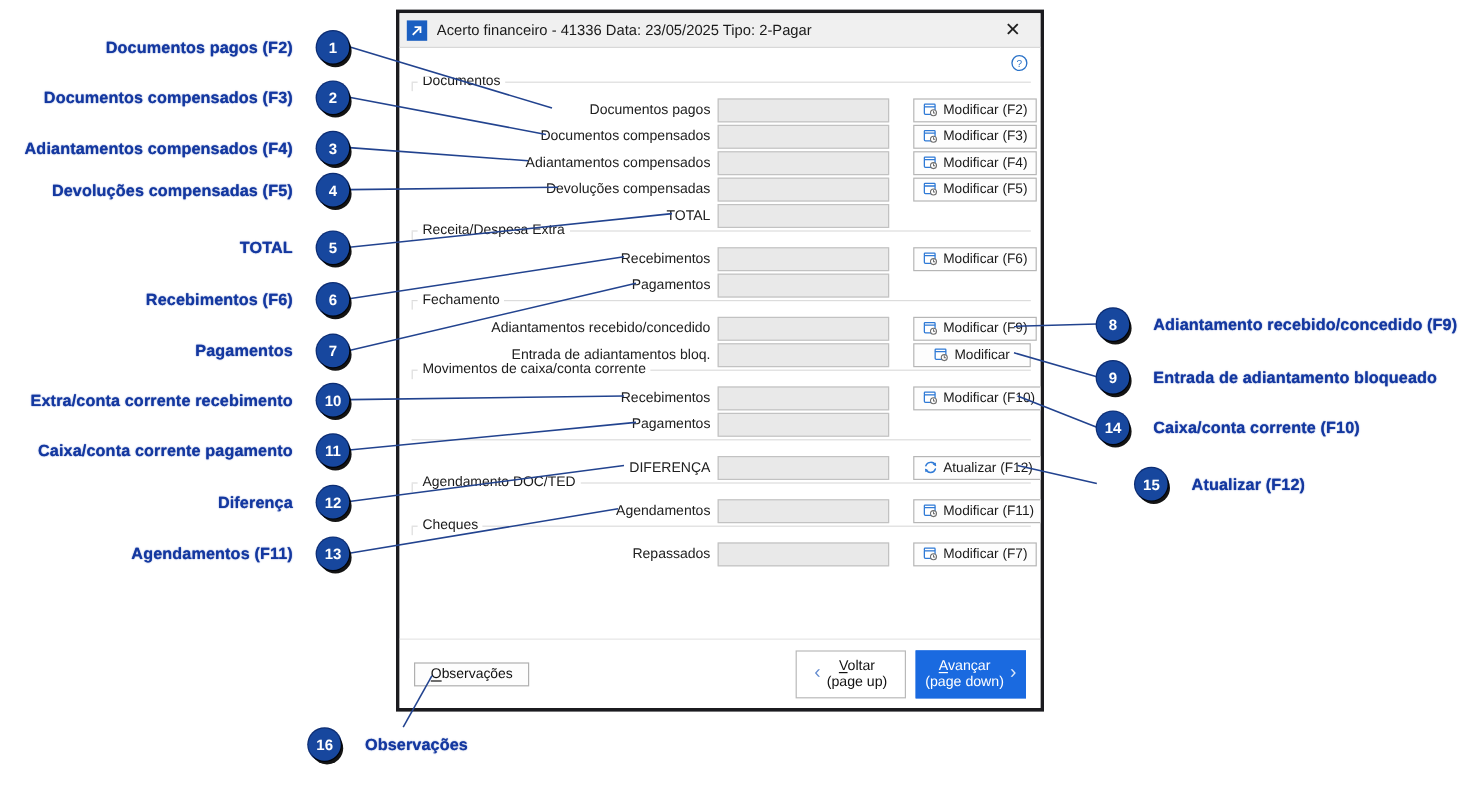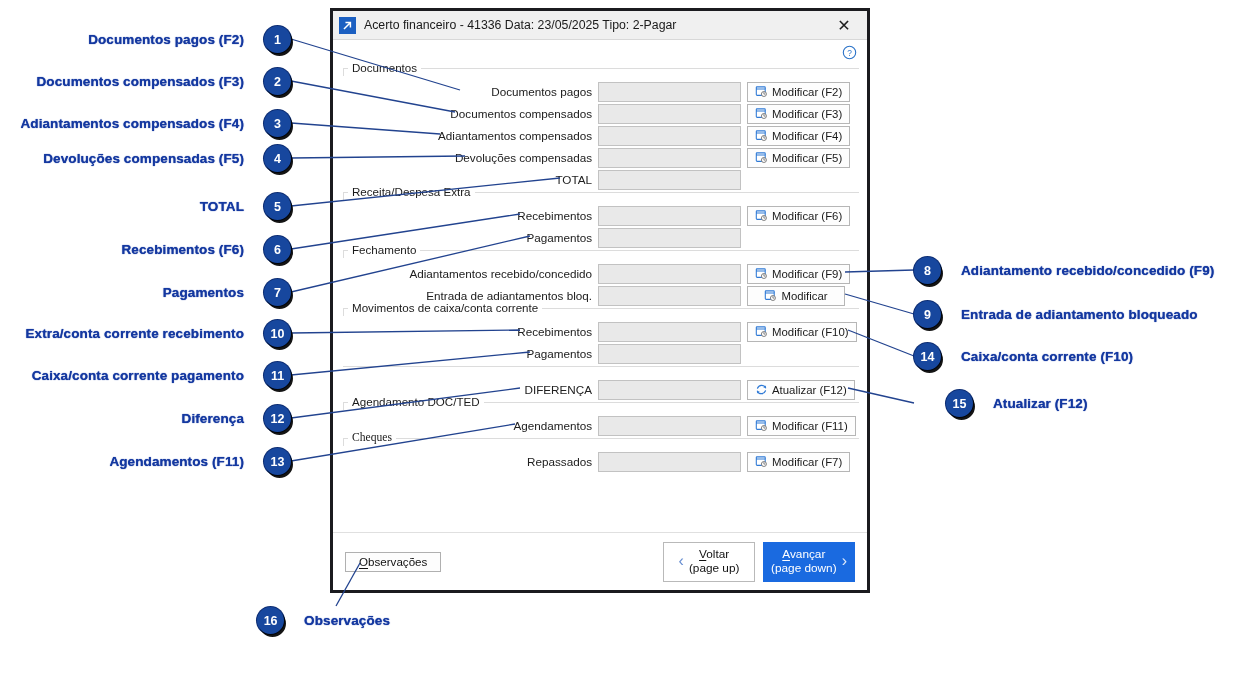--- a/index.html
+++ b/index.html
@@ -83,21 +83,21 @@
     width:255px;flex:0 0 auto;padding-right:6px;box-sizing:border-box;
     white-space:nowrap;
   }
   .field-input{
     width:143px;height:20px;flex:0 0 auto;
     background:#e9e9e9;border:1px solid #c2c2c2;box-sizing:border-box;
     font-size:11.5px;color:#3c3c3c;padding:0 4px;
     outline:none;
   }
   .btn-mod{
-    margin-left:6px;height:20px;flex:0 0 auto;
+    margin-left:20px;height:20px;flex:0 0 auto;
     background:#fdfdfd;border:1px solid #b6b6b6;box-sizing:border-box;
     display:flex;align-items:center;justify-content:center;gap:4px;
     font-size:11.4px;color:#1a1a1a;cursor:pointer;
     padding:0 7px;white-space:nowrap;min-width:98px;
   }
   .btn-mod svg{display:block;flex:0 0 auto;}
 
   
   .sep{position:absolute;left:10px;width:516px;border-top:1px solid #dcdcdc;}
 
@@ -331,21 +331,21 @@
             <svg width="13" height="13" viewBox="0 0 14 14">
               <rect x="1.4" y="3.6" width="9.6" height="7.6" rx="1" fill="#ffffff" stroke="#2f7ad6" stroke-width="1.15"></rect>
               <rect x="1.4" y="2.0" width="9.6" height="2.3" rx=".6" fill="#ffffff" stroke="#2f7ad6" stroke-width="1.15"></rect>
               <circle cx="9.6" cy="9.7" r="2.7" fill="#ffffff" stroke="#6f6f6f" stroke-width=".95"></circle>
               <path d="M9.6 8.1v1.7h1.2" stroke="#6f6f6f" stroke-width=".9" fill="none" stroke-linecap="round"></path>
             </svg>
           </span>
           <span>Modificar (F11)</span>
         </button>
       </div>
-      <div class="group" style="top: 374px; font-family: Liberation Serif, serif;">
+      <div class="group" style="top: 374px;">
         <div class="group-line">
           <span class="group-title">Cheques</span>
         </div>
       </div>
       <div class="row" style="top: 387px;">
         <div class="field-label">Repassados</div>
         <input class="field-input" type="text" readonly="" style="">
         <button class="btn-mod">
           <span>
             <svg width="13" height="13" viewBox="0 0 14 14">

